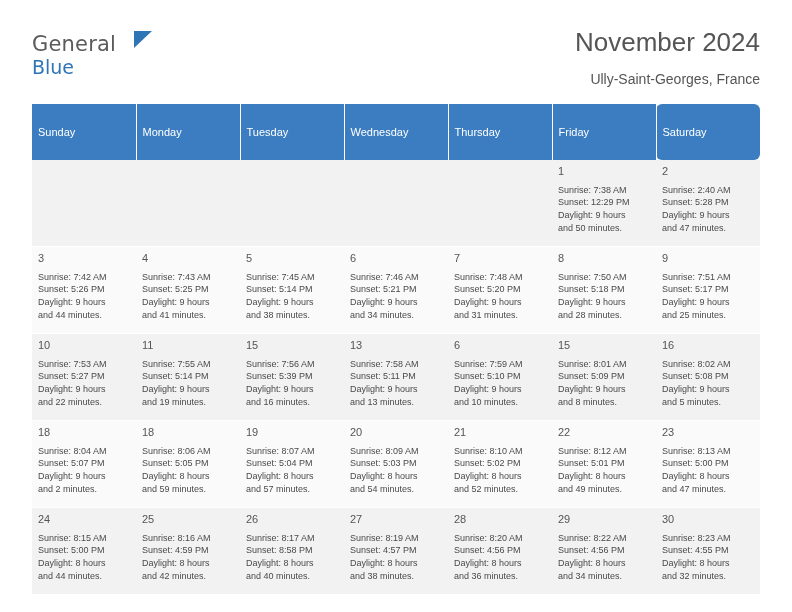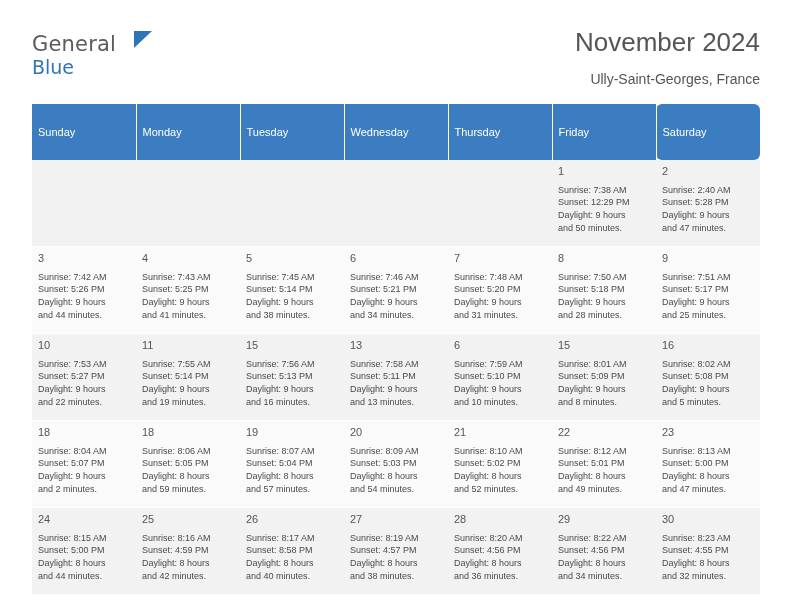--- a/index.html
+++ b/index.html
@@ -247,21 +247,21 @@
               <div>Sunrise: 7:55 AM</div>
               <div>Sunset: 5:14 PM</div>
               <div>Daylight: 9 hours</div>
               <div>and 19 minutes.</div>
             </div>
           </td>
           <td>
             <span class="daynum">15</span>
             <div class="info">
               <div>Sunrise: 7:56 AM</div>
-              <div>Sunset: 5:13 PM</div>
+              <div>Sunset: 5:39 PM</div>
               <div>Daylight: 9 hours</div>
               <div>and 16 minutes.</div>
             </div>
           </td>
           <td>
             <span class="daynum">13</span>
             <div class="info">
               <div>Sunrise: 7:58 AM</div>
               <div>Sunset: 5:11 PM</div>
               <div>Daylight: 9 hours</div>

